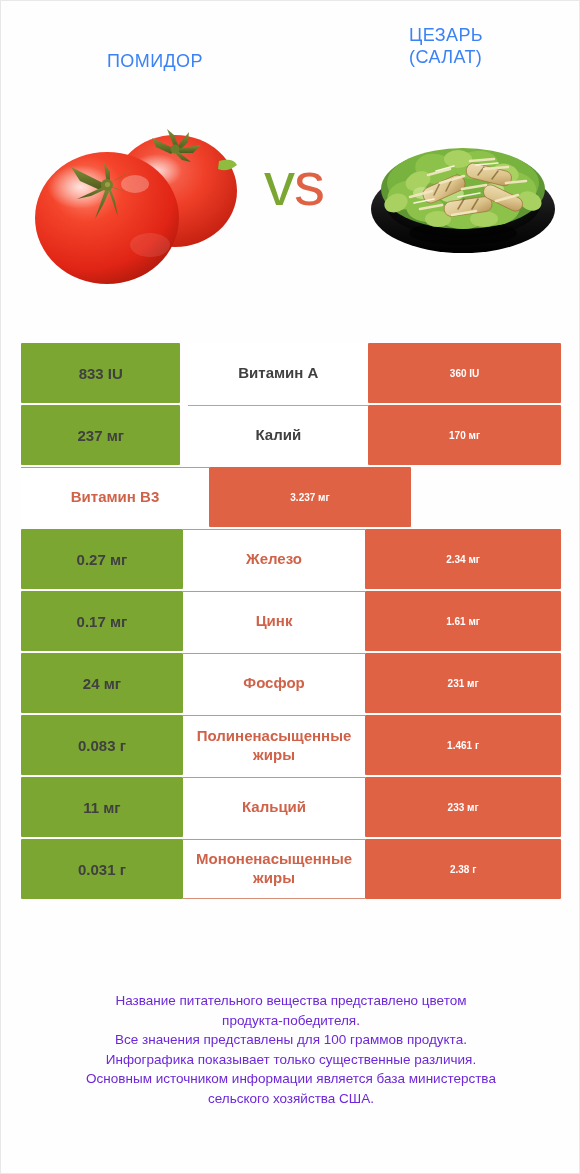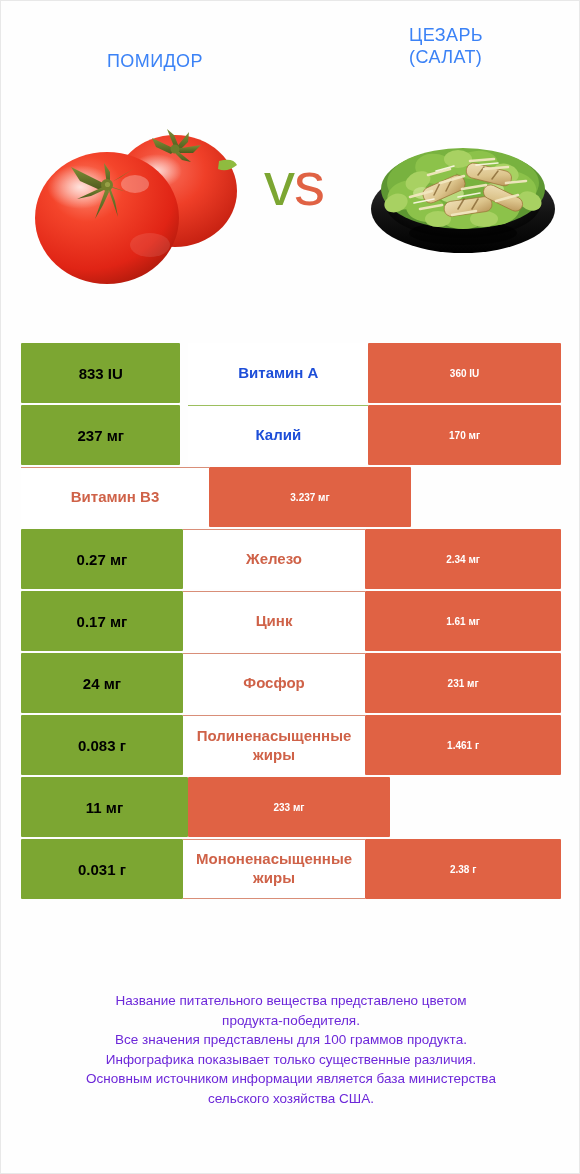--- a/index.html
+++ b/index.html
@@ -103,21 +103,21 @@
   .cell {
     display: flex;
     align-items: center;
     justify-content: center;
     box-sizing: border-box;
     text-align: center;
   }
   .cell-left {
     width: 167px;
     background: #7CA632;
-    color: #000000;
+    color: #404040;
     font-size: 15px;
     font-weight: 700;
     border-radius: 1px;
   }
   .cell-right {
     width: 202px;
     background: #E06244;
     color: #ffffff;
     font-size: 10px;
     font-weight: 700;
@@ -142,21 +142,21 @@
     display: block;
     width: 100%;
     overflow: hidden;
     white-space: nowrap;
     text-overflow: clip;
   }
   .cell-mid .lbl2 {
     display: block;
     width: 100%;
   }
-  .mid-green { color: #1d4ed8; margin-left: 8px; }
+  .mid-green { color: #404040; margin-left: 8px; }
   .mid-orange { color: #CF6248; }
   .row.sep-green .cell-mid { border-top: 1px solid #9CBF5E; }
   .row.sep-orange .cell-mid { border-top: 1px solid #D98E78; }
   .row.first .cell-mid { border-top: none; }
   .row.last .cell-mid { border-bottom: 1px solid #D98E78; }
 
   
   .footnote {
     position: absolute;
     left: 30px;
@@ -387,20 +387,23 @@
       <div class="cell cell-left">0.083 г</div>
       <div class="cell cell-mid wrap mid-orange">
         <span class="lbl">Полиненасыщенные</span>
         <span class="lbl2">жиры</span>
       </div>
       <div class="cell cell-right">1.461 г</div>
     </div>
 
     <div class="row sep-orange">
       <div class="cell cell-left">11 мг</div>
+      <div class="cell cell-mid mid-orange">
+        <span class="lbl">Кальций</span>
+      </div>
       <div class="cell cell-right">233 мг</div>
     </div>
 
     <div class="row sep-orange last">
       <div class="cell cell-left">0.031 г</div>
       <div class="cell cell-mid wrap mid-orange">
         <span class="lbl">Мононенасыщенные</span>
         <span class="lbl2">жиры</span>
       </div>
       <div class="cell cell-right">2.38 г</div>

